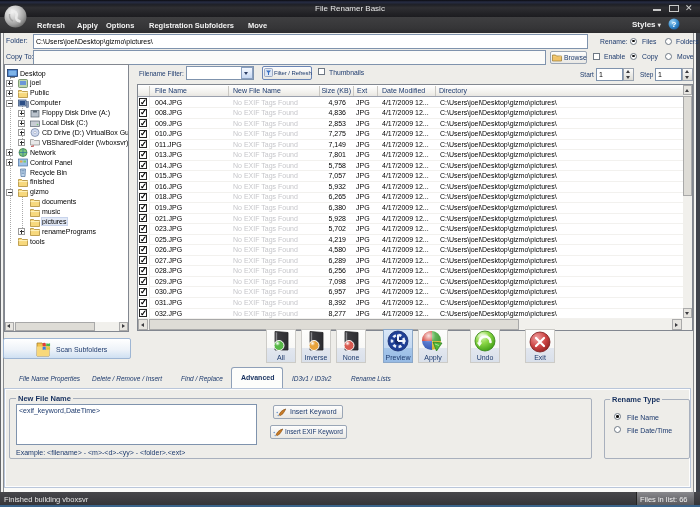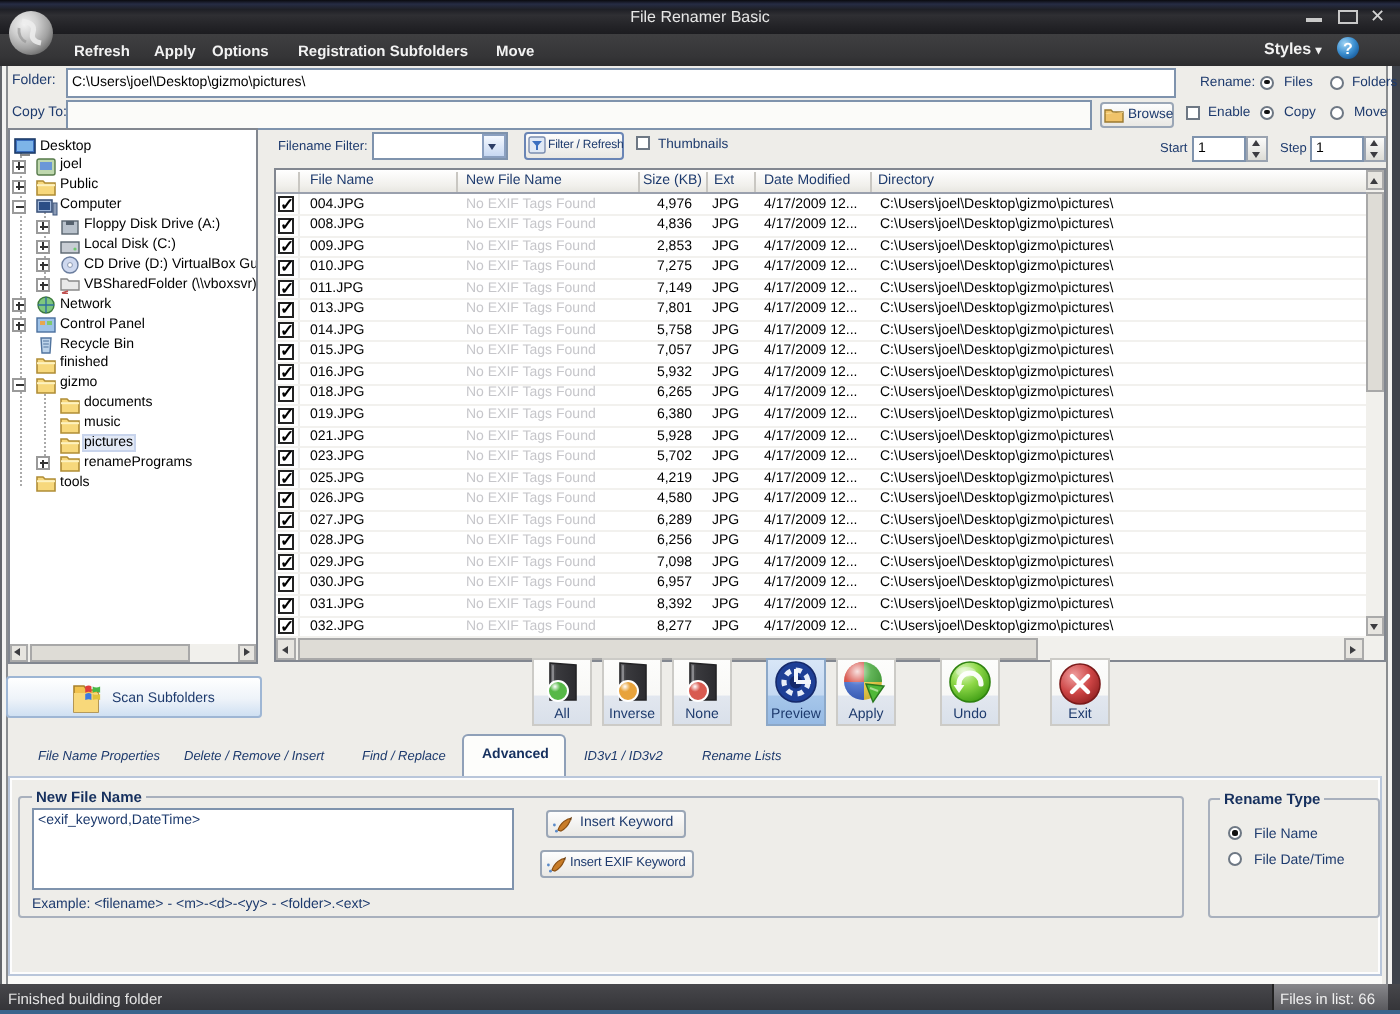--- a/index.html
+++ b/index.html
@@ -602,16 +602,16 @@
 </svg>
 <div class="lbl" style="left:285px;top:428px;font-size:6.5px;letter-spacing:-0.1px;">Insert EXIF Keyword</div>
 <div class="abs" style="left:604px;top:399px;width:86px;height:60px;border:1px solid #a8b0bd;border-radius:2px;"></div>
 <div class="abs" style="left:610px;top:395px;background:#eeede9;padding:0 2px;font-size:7.5px;font-weight:bold;color:#16305e;">Rename Type</div>
 <div class="rad c" style="left:614px;top:413px;"></div>
 <div class="lbl" style="left:627px;top:414px;font-size:7px;">File Name</div>
 <div class="rad" style="left:614px;top:426px;"></div>
 <div class="lbl" style="left:627px;top:427px;font-size:7px;">File Date/Time</div>
 <div class="abs" style="left:4px;top:488px;width:687px;height:4px;background:#fafaf8;"></div>
 <div class="abs" style="left:0;top:492px;width:700px;height:13px;background:linear-gradient(#47474b,#353539);"></div>
-<div class="abs" style="left:4px;top:495px;font-size:7.5px;color:#e4e4e4;">Finished building folder</div>
+<div class="abs" style="left:4px;top:495px;font-size:7.5px;color:#e4e4e4;">Finished building vboxsvr</div>
 <div class="abs" style="left:636px;top:492px;width:58px;height:13px;background:linear-gradient(#88888c,#5a5a5e);border-left:1px solid #222;"></div>
 <div class="abs" style="left:640px;top:495px;font-size:7.5px;color:#f0f0f0;">Files in list: 66</div>
 <div class="abs" style="left:0;top:505px;width:700px;height:2px;background:#3a648c;"></div>
 </div>
 </body></html>

